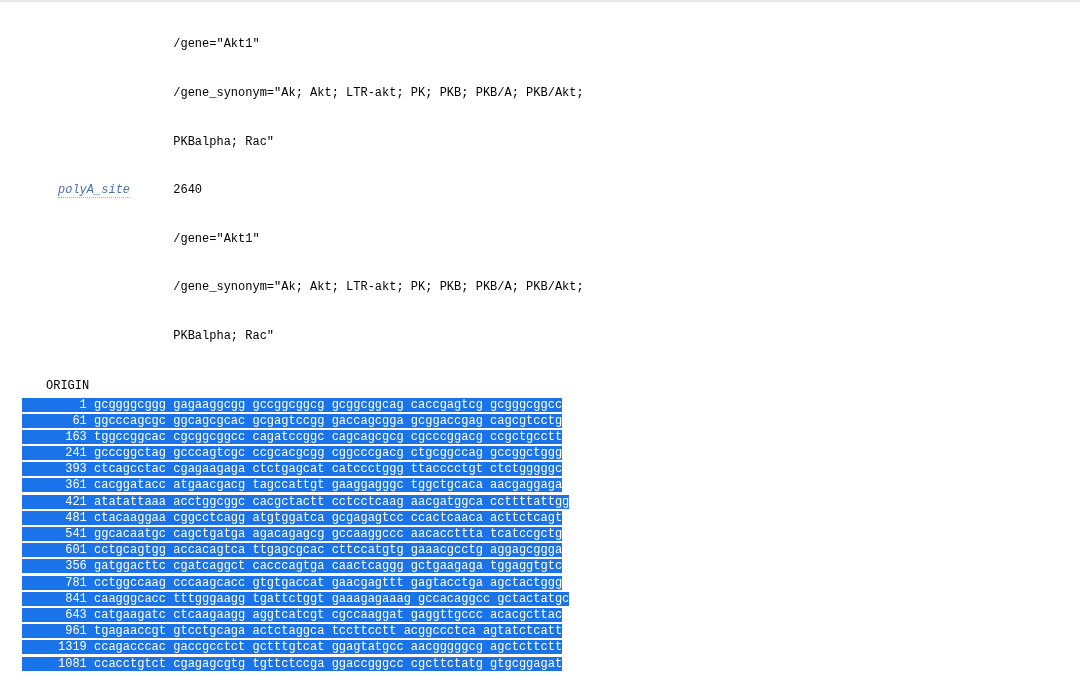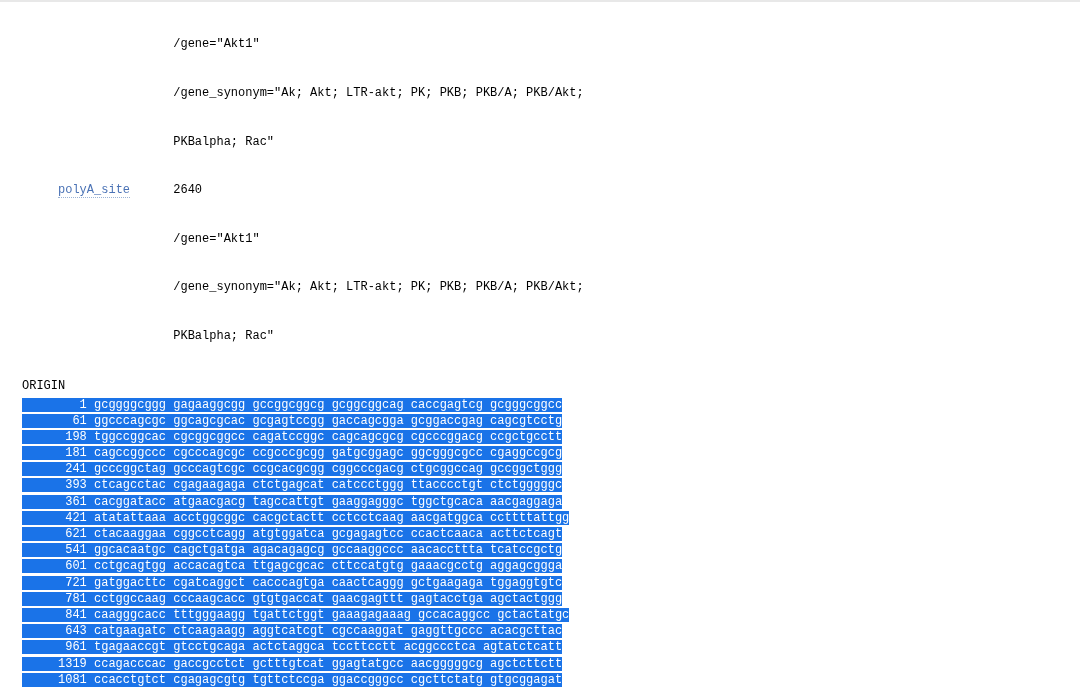--- a/index.html
+++ b/index.html
@@ -27,24 +27,26 @@
   .feature-block {
     white-space: pre;
     padding-top: 2px;
   }
   .feat-line {
     white-space: pre;
   }
   .feat-key {
     color: #4a72b5;
     border-bottom: 1px dotted #9bb3d6;
+    font-style: italic;
   }
   .origin-head {
     white-space: pre;
     padding-top: 2px;
+    margin-left: 24px;
   }
   .seq {
     padding-left: 0;
     padding-top: 2px;
   }
   .seqrow {
     white-space: pre;
     font-family: "Courier New", Courier, monospace;
     display: block;
   }
@@ -70,30 +72,29 @@
     <div class="feat-line">                     /gene="Akt1"</div>
     <div class="feat-line">                     /gene_synonym="Ak; Akt; LTR-akt; PK; PKB; PKB/A; PKB/Akt;</div>
     <div class="feat-line">                     PKBalpha; Rac"</div>
   </div>
 
   <div class="origin-head">ORIGIN</div>
 
   <div class="seq" id="seq">
       <span class="seqrow"><span class="hl">        1 gcggggcggg gagaaggcgg gccggcggcg gcggcggcag caccgagtcg gcgggcggcc</span></span>
       <span class="seqrow"><span class="hl">       61 ggcccagcgc ggcagcgcac gcgagtccgg gaccagcgga gcggaccgag cagcgtcctg</span></span>
-      <span class="seqrow"><span class="hl">      198 tggccggcac cgcggcggcc cagatccggc cagcagcgcg cgcccggacg ccgctgcctt</span></span>
-      <span class="seqrow"><span class="hl">      181 cagccggccc cgcccagcgc ccgcccgcgg gatgcggagc ggcgggcgcc cgaggccgcg</span></span>
+      <span class="seqrow"><span class="hl">      163 tggccggcac cgcggcggcc cagatccggc cagcagcgcg cgcccggacg ccgctgcctt</span></span>
       <span class="seqrow"><span class="hl">      241 gcccggctag gcccagtcgc ccgcacgcgg cggcccgacg ctgcggccag gccggctggg</span></span>
       <span class="seqrow"><span class="hl">      393 ctcagcctac cgagaagaga ctctgagcat catccctggg ttacccctgt ctctgggggc</span></span>
       <span class="seqrow"><span class="hl">      361 cacggatacc atgaacgacg tagccattgt gaaggagggc tggctgcaca aacgaggaga</span></span>
       <span class="seqrow"><span class="hl">      421 atatattaaa acctggcggc cacgctactt cctcctcaag aacgatggca ccttttattgg</span></span>
-      <span class="seqrow"><span class="hl">      621 ctacaaggaa cggcctcagg atgtggatca gcgagagtcc ccactcaaca acttctcagt</span></span>
+      <span class="seqrow"><span class="hl">      481 ctacaaggaa cggcctcagg atgtggatca gcgagagtcc ccactcaaca acttctcagt</span></span>
       <span class="seqrow"><span class="hl">      541 ggcacaatgc cagctgatga agacagagcg gccaaggccc aacaccttta tcatccgctg</span></span>
       <span class="seqrow"><span class="hl">      601 cctgcagtgg accacagtca ttgagcgcac cttccatgtg gaaacgcctg aggagcggga</span></span>
-      <span class="seqrow"><span class="hl">      721 gatggacttc cgatcaggct cacccagtga caactcaggg gctgaagaga tggaggtgtc</span></span>
+      <span class="seqrow"><span class="hl">      356 gatggacttc cgatcaggct cacccagtga caactcaggg gctgaagaga tggaggtgtc</span></span>
       <span class="seqrow"><span class="hl">      781 cctggccaag cccaagcacc gtgtgaccat gaacgagttt gagtacctga agctactggg</span></span>
       <span class="seqrow"><span class="hl">      841 caagggcacc tttgggaagg tgattctggt gaaagagaaag gccacaggcc gctactatgc</span></span>
       <span class="seqrow"><span class="hl">      643 catgaagatc ctcaagaagg aggtcatcgt cgccaaggat gaggttgccc acacgcttac</span></span>
       <span class="seqrow"><span class="hl">      961 tgagaaccgt gtcctgcaga actctaggca tccttcctt acggccctca agtatctcatt</span></span>
       <span class="seqrow"><span class="hl">     1319 ccagacccac gaccgcctct gctttgtcat ggagtatgcc aacgggggcg agctcttctt</span></span>
       <span class="seqrow"><span class="hl">     1081 ccacctgtct cgagagcgtg tgttctccga ggaccgggcc cgcttctatg gtgcggagat</span></span>
     </div>
 
 </div>
 

